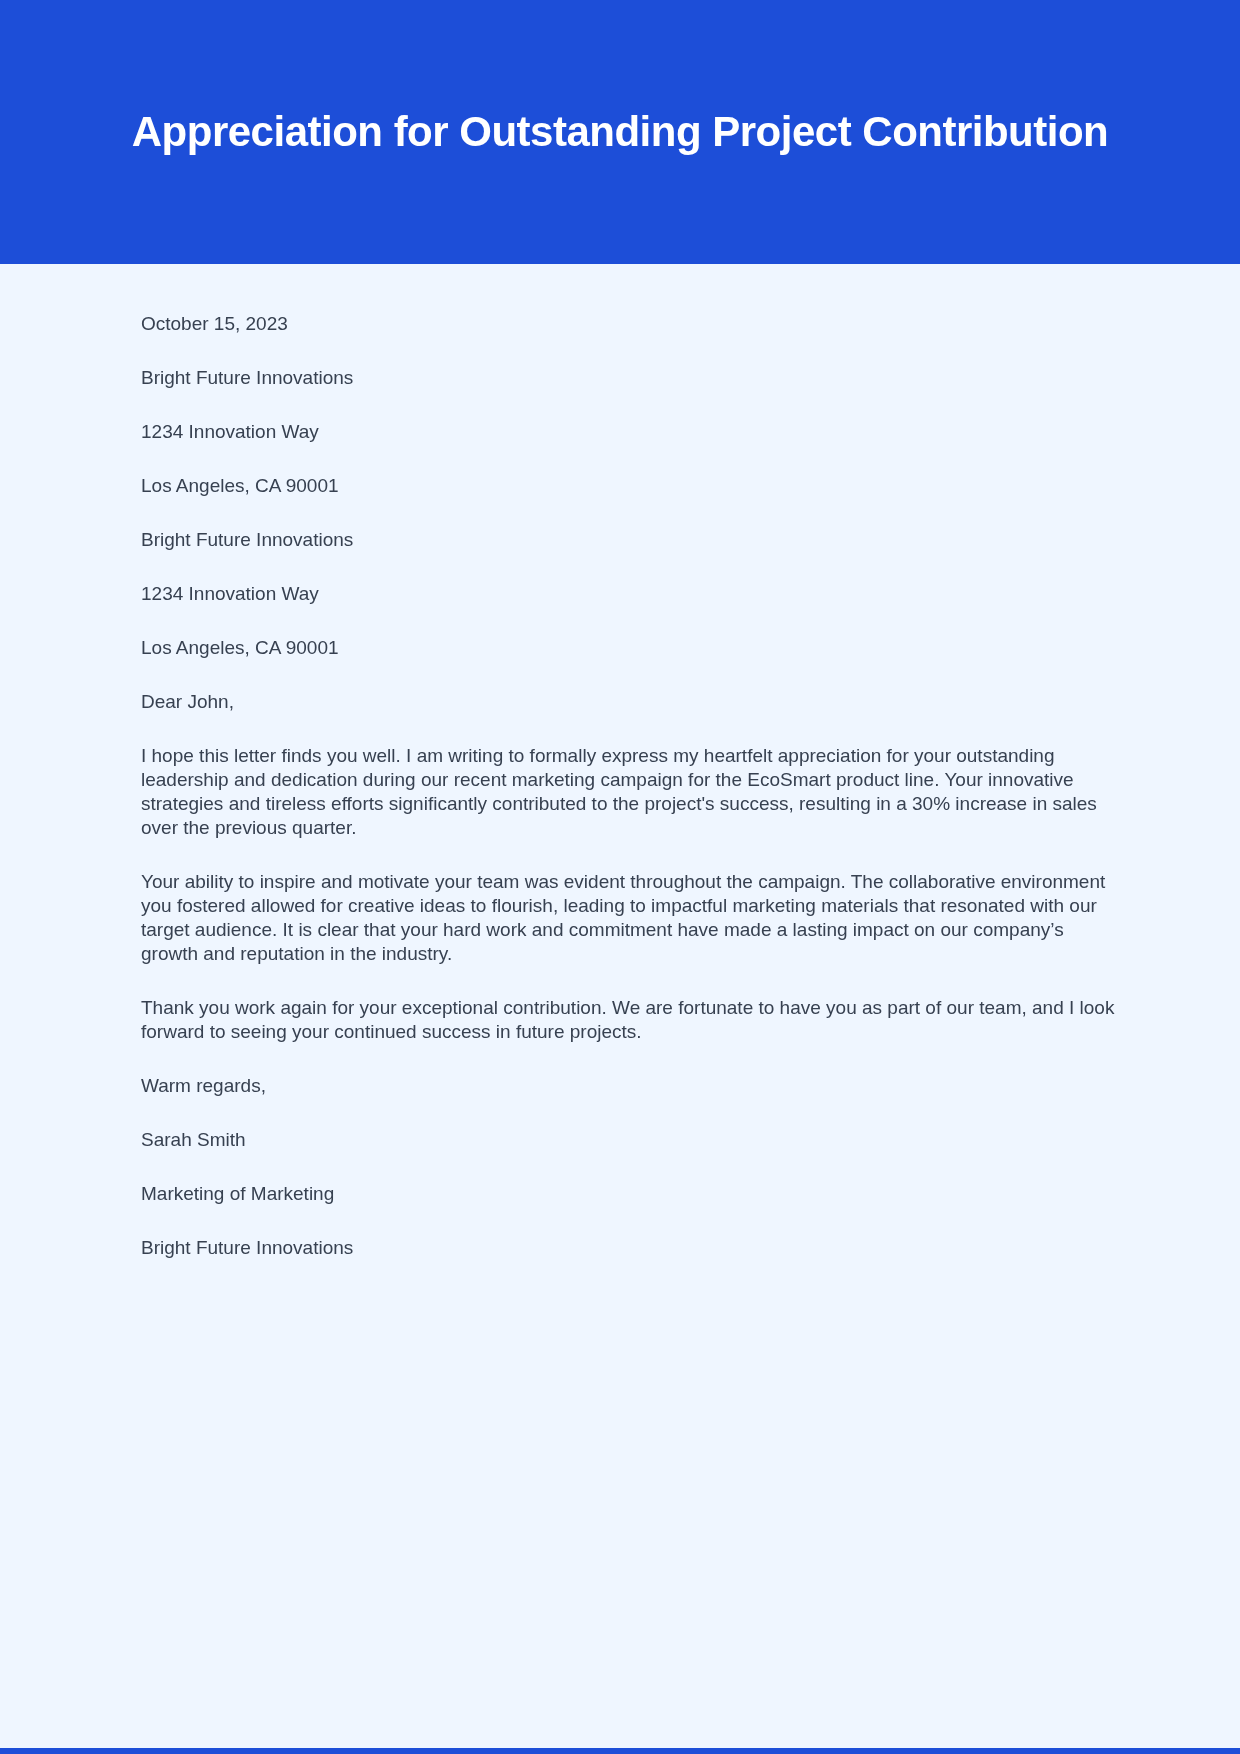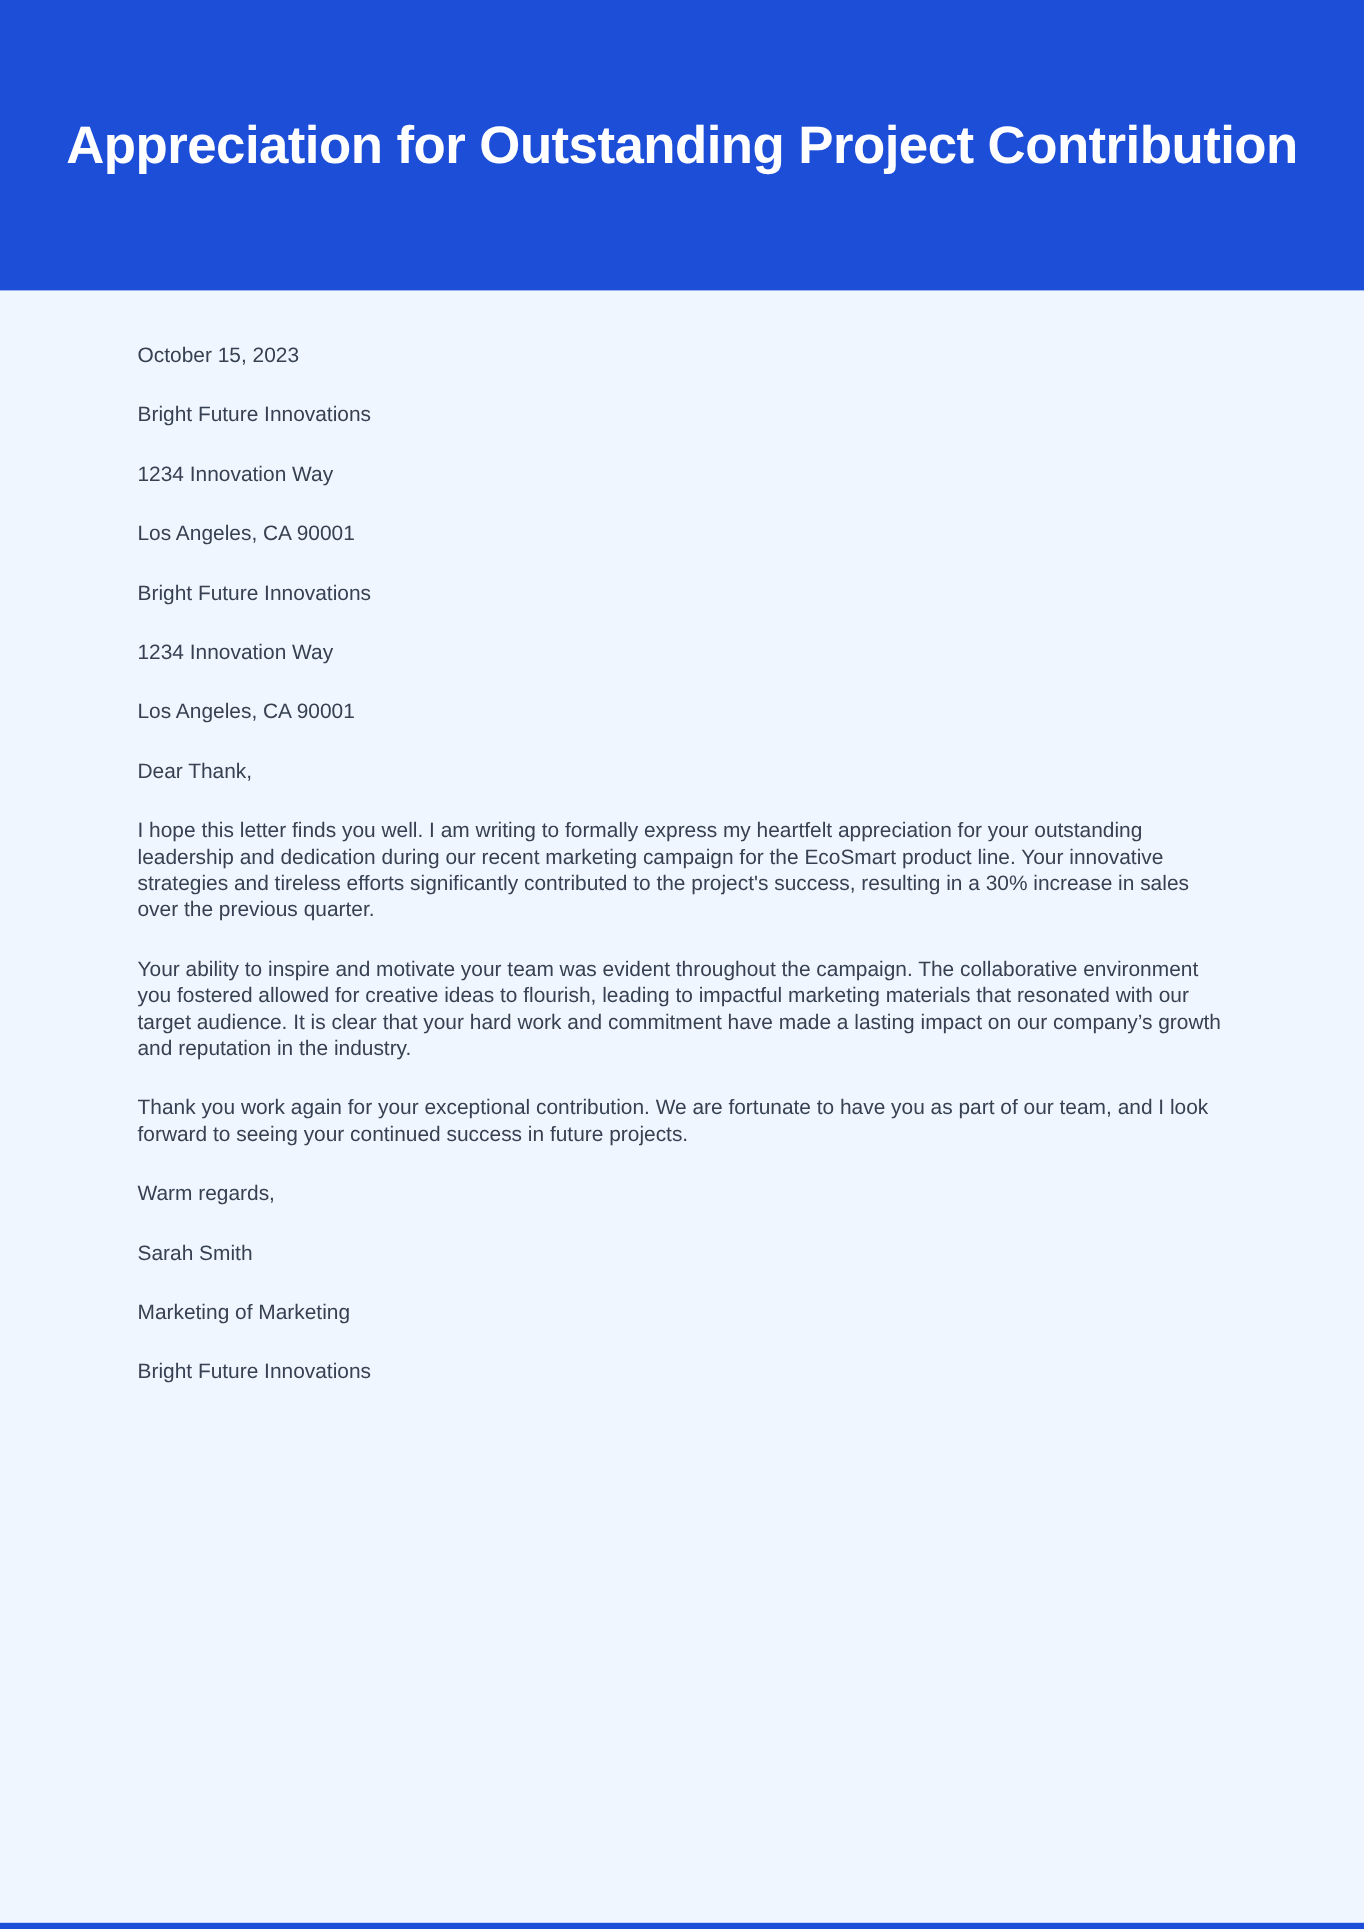--- a/index.html
+++ b/index.html
@@ -20,30 +20,30 @@
   .letter-header{
     height:264px;
     background:var(--accent);
     display:flex;
     align-items:center;
     justify-content:center;
   }
   .letter-title{
     margin:0;
     color:#ffffff;
-    font-size:48px;
+    font-size:42px;
     font-weight:bold;
     letter-spacing:-0.5px;
     text-align:center;
   }
   .letter-body{
     padding:48px 125px 0 125px;
   }
   .letter-body p{
-    margin:0 0 30px 0;
+    margin:0 0 30px 16px;
     font-size:19px;
     line-height:24px;
     color:var(--text);
   }
   .footer-bar{
     position:absolute;
     left:0;
     bottom:0;
     width:100%;
     height:6px;
@@ -63,21 +63,21 @@
 
     <p>October 15, 2023</p>
 
     <p>Bright Future Innovations</p>
     <p>1234 Innovation Way</p>
     <p>Los Angeles, CA 90001</p>
     <p>Bright Future Innovations</p>
     <p>1234 Innovation Way</p>
     <p>Los Angeles, CA 90001</p>
 
-    <p>Dear Thank,</p>
+    <p>Dear John,</p>
 
     <p>I hope this letter finds you well. I am writing to formally express my heartfelt appreciation for your outstanding leadership and dedication during our recent marketing campaign for the EcoSmart product line. Your innovative strategies and tireless efforts significantly contributed to the project's success, resulting in a 30% increase in sales over the previous quarter.</p>
     <p>Your ability to inspire and motivate your team was evident throughout the campaign. The collaborative environment you fostered allowed for creative ideas to flourish, leading to impactful marketing materials that resonated with our target audience. It is clear that your hard work and commitment have made a lasting impact on our company’s growth and reputation in the industry.</p>
     <p>Thank you work again for your exceptional contribution. We are fortunate to have you as part of our team, and I look forward to seeing your continued success in future projects.</p>
 
     <p>Warm regards,</p>
 
     <p>Sarah Smith</p>
     <p>Marketing of Marketing</p>
     <p>Bright Future Innovations</p>

